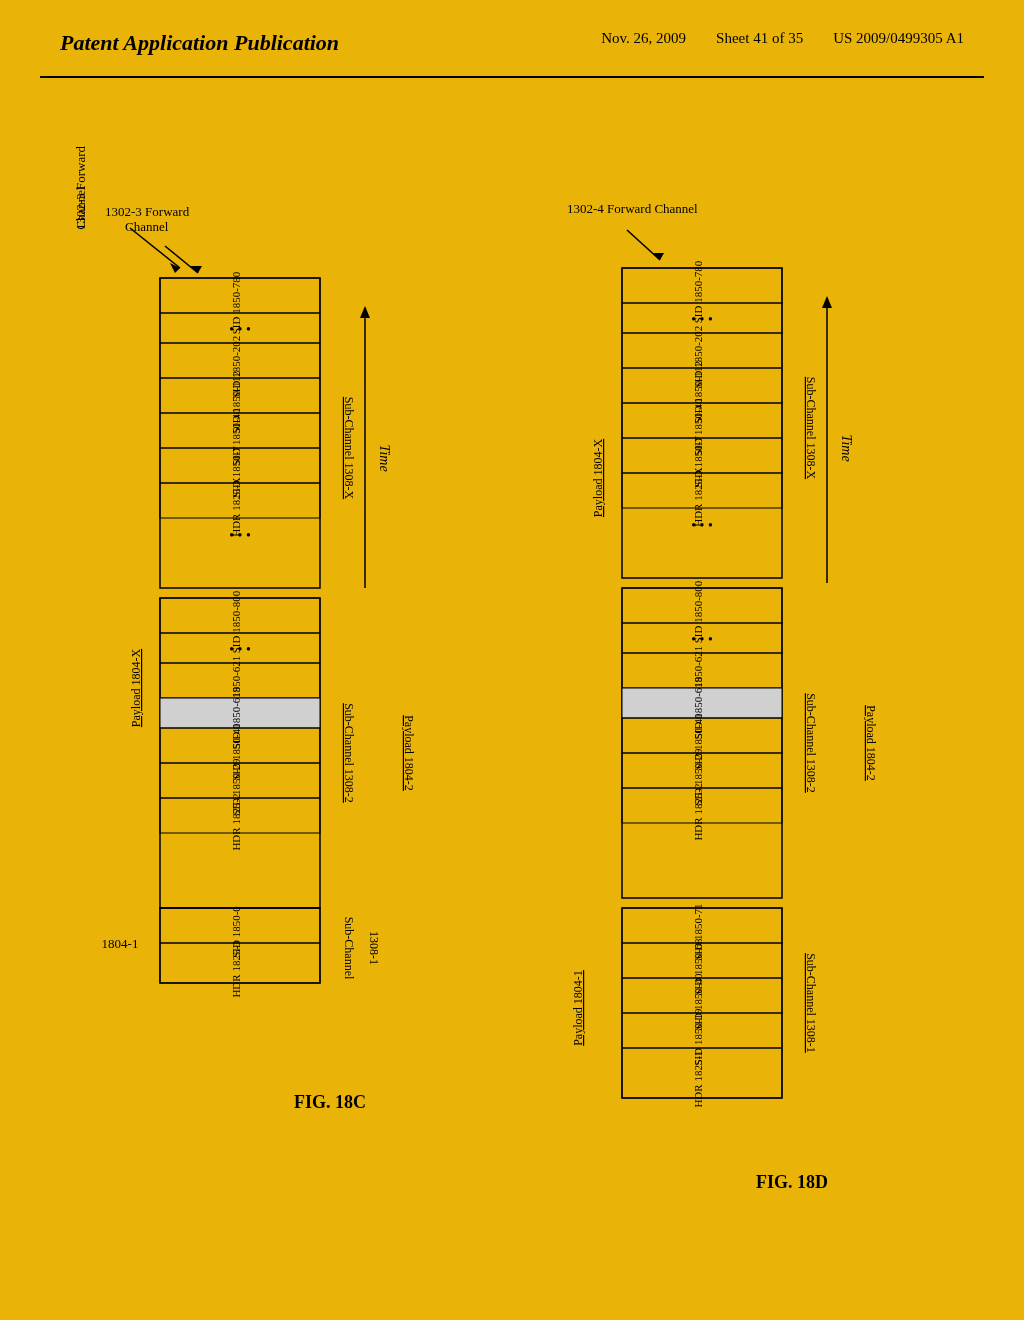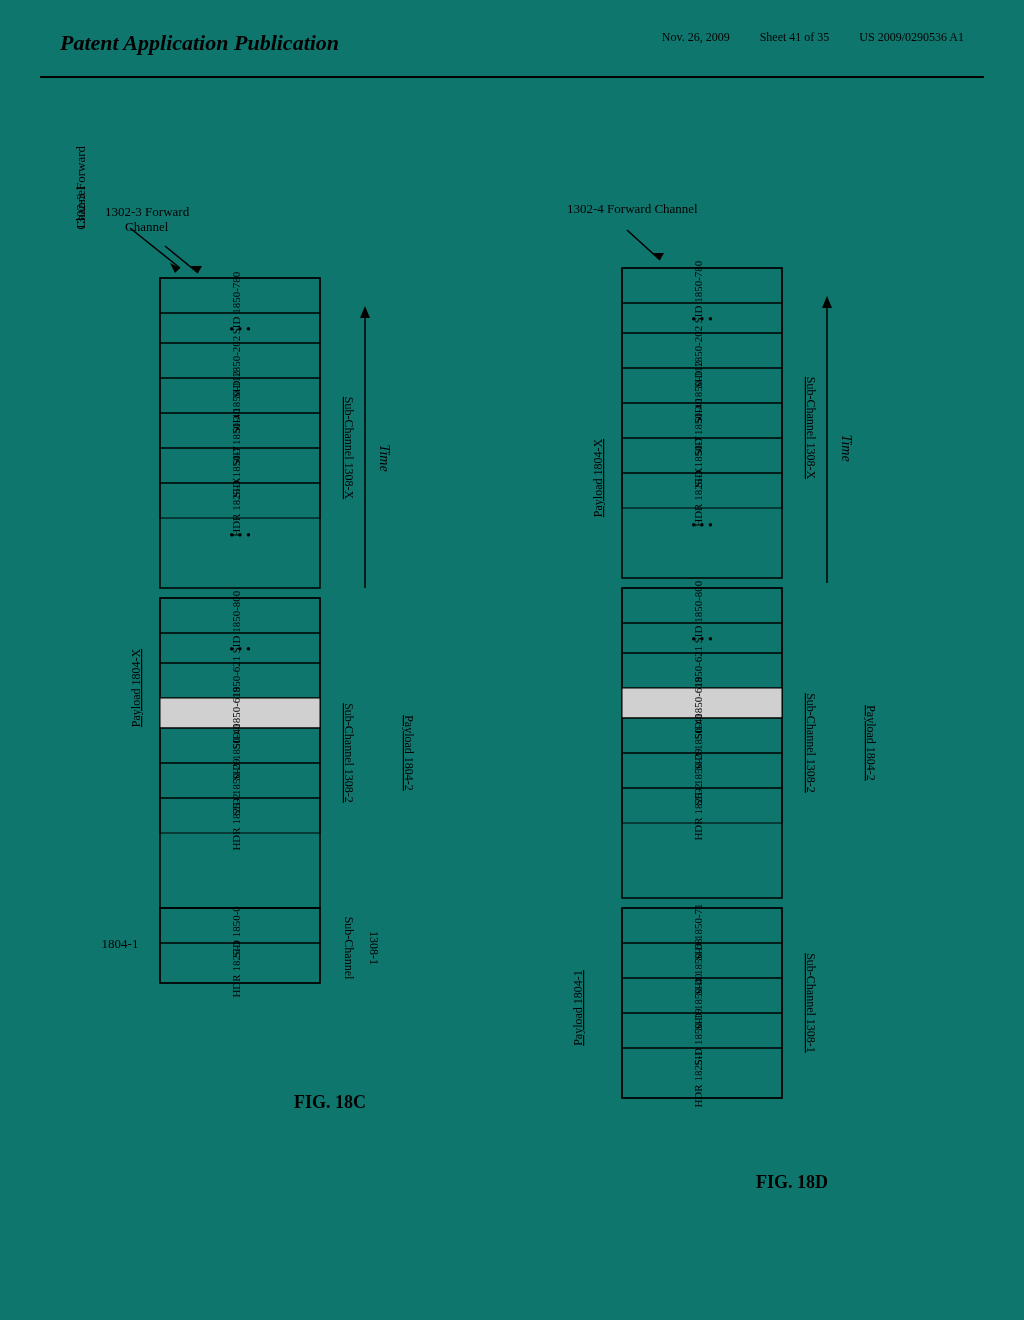--- a/index.html
+++ b/index.html
@@ -8,21 +8,21 @@
       font-family: 'Times New Roman', Times, serif;
       width: 1024px;
       min-height: 1320px;
       position: relative;
       overflow: hidden;
     }
 
     .page {
       width: 1024px;
       min-height: 1320px;
-      background: #0f766e;
+      background: #eab308;
       padding: 20px 40px;
       position: relative;
     }
 
     
     .header {
       display: flex;
       justify-content: space-between;
       align-items: flex-start;
       padding: 10px 20px 20px 20px;
@@ -30,21 +30,21 @@
       margin-bottom: 30px;
     }
     .header-title {
       font-size: 22px;
       font-weight: bold;
       font-style: italic;
     }
     .header-meta {
       display: flex;
       gap: 30px;
-      font-size: 12px;
+      font-size: 15px;
       align-items: center;
     }
 
     
     .figures-row {
       display: flex;
       gap: 0px;
       width: 100%;
       padding: 0 10px;
     }
@@ -56,21 +56,21 @@
 </head>
 <body>
 
 <div class="page">
 
   <div class="header">
     <div class="header-title">Patent Application Publication</div>
     <div class="header-meta">
       <span>Nov. 26, 2009</span>
       <span>Sheet 41 of 35</span>
-      <span>US 2009/0290536 A1</span>
+      <span>US 2009/0499305 A1</span>
     </div>
   </div>
 
   <div class="figures-row">
 
     <div class="figure-wrapper">
       <svg viewBox="0 0 430 1130" width="430" height="1130" font-family="Times New Roman, serif">
 
         <text x="35" y="80" font-size="13" transform="rotate(-90,35,80)" text-anchor="middle">1302-3 Forward</text>
         <text x="35" y="100" font-size="13" transform="rotate(-90,35,100)" text-anchor="middle">Channel</text>

